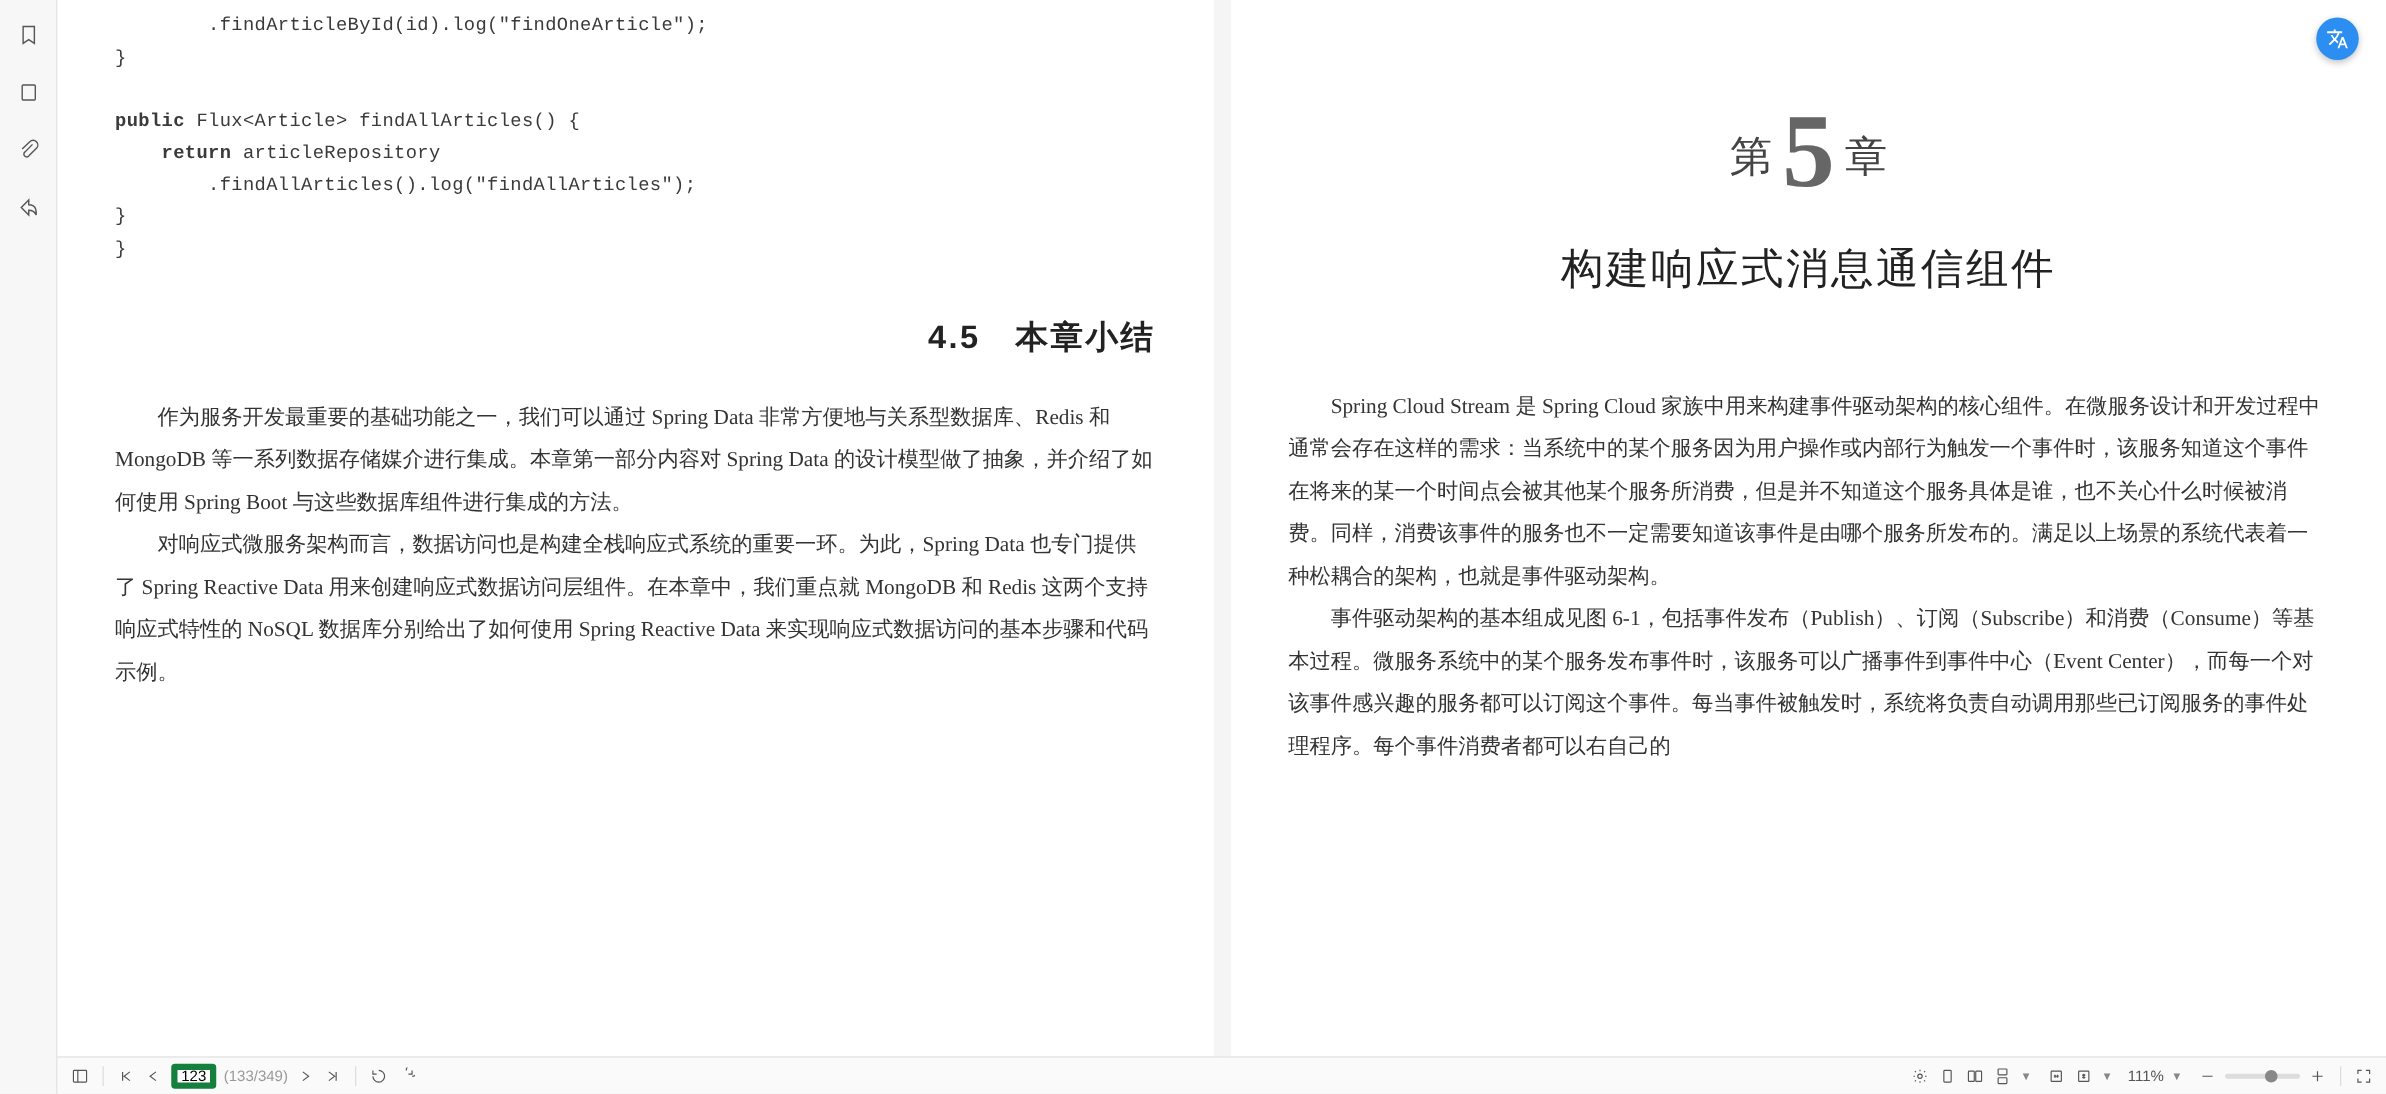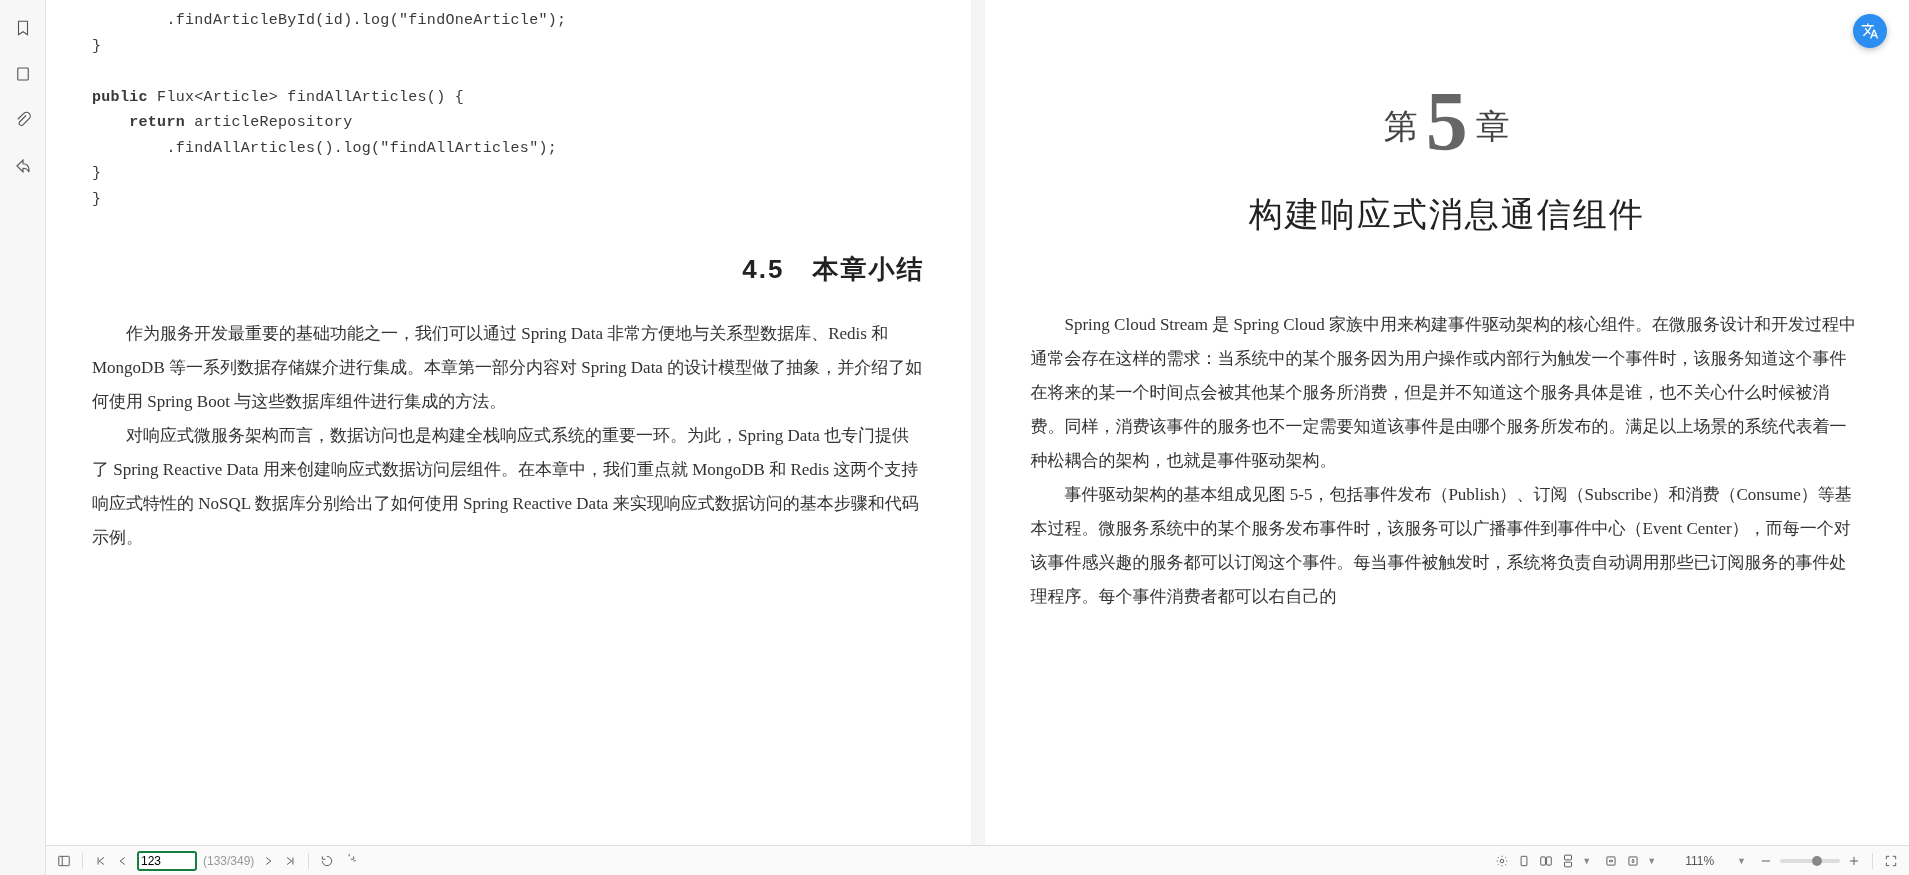--- a/index.html
+++ b/index.html
@@ -18,24 +18,24 @@
     .body-zh{font-size:17px;line-height:2.0;color:#333;text-indent:2em;margin-bottom:0px;font-family:"Songti SC","SimSun",serif}
     .ch-num{display:flex;align-items:baseline;justify-content:center;margin-top:60px;margin-bottom:40px}
     .ch-pre,.ch-suf{font-size:34px;font-weight:500;color:#444;font-family:"Songti SC","SimSun",serif}
     .ch-dig{font-size:84px;font-weight:800;color:#666;line-height:1;margin:0 8px;font-family:Georgia,serif;transform:translateY(12px)}
     .ch-title{font-size:34px;font-weight:500;color:#222;text-align:center;margin-bottom:70px;letter-spacing:2px;font-family:"Songti SC","SimSun",serif}
     .arrows{position:absolute;inset:0;pointer-events:none;z-index:5}
     .fab{position:absolute;top:14px;right:22px;width:34px;height:34px;border-radius:50%;background:#2b8ef0;display:flex;align-items:center;justify-content:center;color:#fff;font-size:14px;box-shadow:0 2px 6px rgba(0,0,0,.25);z-index:6}
     .bottom-bar{height:30px;background:#fafafa;border-top:1px solid #ddd;display:flex;align-items:center;padding:0 10px;font-size:13px;color:#555;gap:6px}
     .bb-ico{width:16px;height:16px;display:flex;align-items:center;justify-content:center;cursor:pointer;color:#555}
     .bb-ico svg{width:14px;height:14px;stroke:#555;fill:none;stroke-width:1.6}
-    .pg-input{width:60px;height:20px;border:2px solid #15803d;border-radius:3px;font-size:12px;padding:0 2px}
+    .pg-input{width:36px;height:20px;border:5px solid #15803d;border-radius:3px;text-align:center;font-size:12px;padding:0 2px}
     .pg-total{color:#999;font-size:12px}
     .spacer{flex:1}
-    .zoom-txt{font-size:12px;color:#555;margin:0 17px}
+    .zoom-txt{font-size:12px;color:#555;margin:0 0}
     .drop{font-size:9px;color:#888;margin-right:6px}
     .sep{width:1px;height:16px;background:#ddd;margin:0 4px}
   </style>
 </head>
 <body>
 
 <div class="app">
   <div class="side-rail">
     <div class="rail-ico">
         <svg viewBox="0 0 24 24">
@@ -84,21 +84,21 @@
         </div>
 
         <div class="pg">
           <div class="ch-num">
             <span class="ch-pre">第</span>
             <span class="ch-dig">5</span>
             <span class="ch-suf">章</span>
           </div>
           <div class="ch-title">构建响应式消息通信组件</div>
           <p class="body-zh">Spring Cloud Stream 是 Spring Cloud 家族中用来构建事件驱动架构的核心组件。在微服务设计和开发过程中通常会存在这样的需求：当系统中的某个服务因为用户操作或内部行为触发一个事件时，该服务知道这个事件在将来的某一个时间点会被其他某个服务所消费，但是并不知道这个服务具体是谁，也不关心什么时候被消费。同样，消费该事件的服务也不一定需要知道该事件是由哪个服务所发布的。满足以上场景的系统代表着一种松耦合的架构，也就是事件驱动架构。</p>
-          <p class="body-zh">事件驱动架构的基本组成见图 5-5，包括事件发布（Publish）、订阅（Subscribe）和消费（Consume）等基本过程。微服务系统中的某个服务发布事件时，该服务可以广播事件到事件中心（Event Center），而每一个对该事件感兴趣的服务都可以订阅这个事件。每当事件被触发时，系统将负责自动调用那些已订阅服务的事件处理程序。每个事件消费者都可以右自己的</p>
+          <p class="body-zh">事件驱动架构的基本组成见图 6-1，包括事件发布（Publish）、订阅（Subscribe）和消费（Consume）等基本过程。微服务系统中的某个服务发布事件时，该服务可以广播事件到事件中心（Event Center），而每一个对该事件感兴趣的服务都可以订阅这个事件。每当事件被触发时，系统将负责自动调用那些已订阅服务的事件处理程序。每个事件消费者都可以右自己的</p>
         </div>
       </div>
 
       <svg class="arrows">
         <defs>
           <marker id="ah" markerWidth="12" markerHeight="12" refX="10" refY="5" orient="auto">
             <path d="M0,0 L12,5 L0,10 L3,5 z" fill="#f00"></path>
           </marker>
         </defs>
         <line x1="520" y1="340" x2="200" y2="685" stroke="#f00" stroke-width="2" marker-end="url(#ah)"></line>

